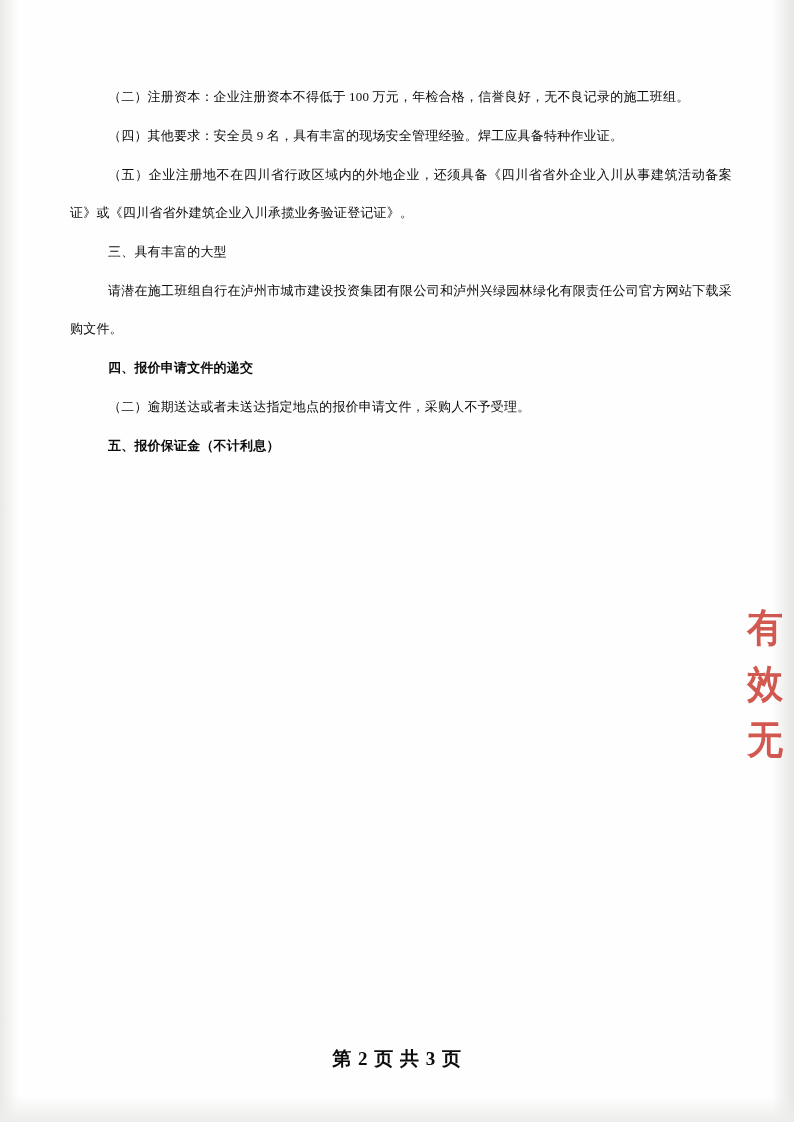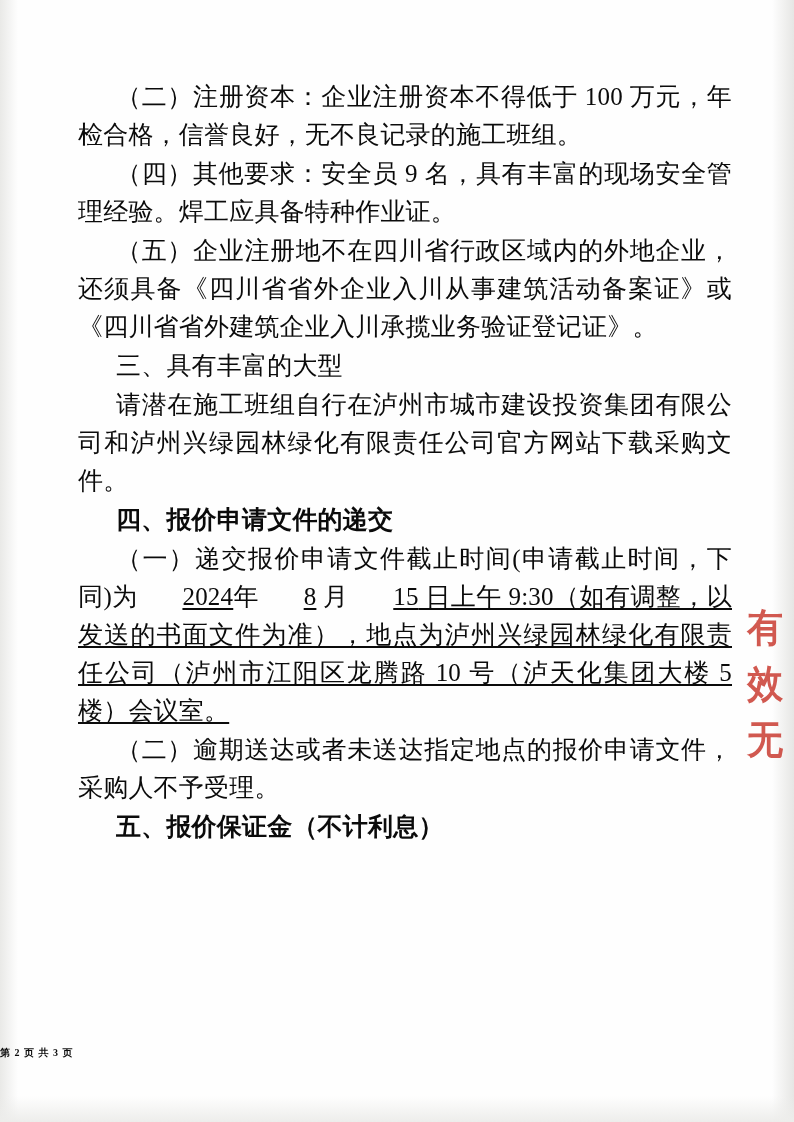--- a/index.html
+++ b/index.html
@@ -44,22 +44,22 @@
     background: linear-gradient(to top, #ededeb, rgba(255,255,255,0));
     pointer-events: none;
   }
   .content {
     position: absolute;
     left: 62px;
     top: 78px;
     width: 670px;
   }
   p.para {
-    margin: 0 0 1px 16px;
-    font-size: 25px;
+    margin: 0 0 1px 8px;
+    font-size: 13px;
     line-height: 38px;
     text-align: justify;
     text-justify: inter-ideograph;
     letter-spacing: 0.2px;
   }
   p.indent {
     text-indent: 38px;
   }
   .heading {
     font-weight: bold;
@@ -74,22 +74,22 @@
     min-width: 26px;
     text-decoration: underline;
     text-underline-offset: 3px;
     text-align: center;
   }
   .footer {
     position: absolute;
     left: 0;
     top: 1046px;
     width: 794px;
-    text-align: left;
-    font-size: 10px;
+    text-align: center;
+    font-size: 19px;
     font-weight: bold;
     letter-spacing: 1px;
     font-family: "Liberation Serif", "DejaVu Serif", serif;
   }
   
   .seal {
     position: absolute;
     right: 6px;
     top: 600px;
     width: 46px;
@@ -138,23 +138,20 @@
     </p>
 
     <p class="para indent">
       <span>请潜在施工班组自行在泸州市城市建设投资集团有限公司和泸州兴绿园林绿化有限责任公司官方网站下载采购文件。</span>
     </p>
 
     <p class="para heading">
       <span>四、报价申请文件的递交</span>
     </p>
 
-    <p class="para indent">
-      <span>（一）递交报价申请文件截止时间(申请截止时间，下同)为 </span><span class="blank-u">2024</span><span>年 </span><span class="blank-u">8</span><span> 月 </span><span class="blank-u">15</span><span class="u"> 日上午 9:30（如有调整，以发送的书面文件为准）</span><span class="u">，地点为泸州兴绿园林绿化有限责任公司（泸州市江阳区龙腾路 10 号（泸天化集团大楼 5 楼）会议室。</span>
-    </p>
 
     <p class="para indent">
       <span>（二）逾期送达或者未送达指定地点的报价申请文件，采购人不予受理。</span>
     </p>
 
     <p class="para heading">
       <span>五、报价保证金（不计利息）</span>
     </p>
 
 

